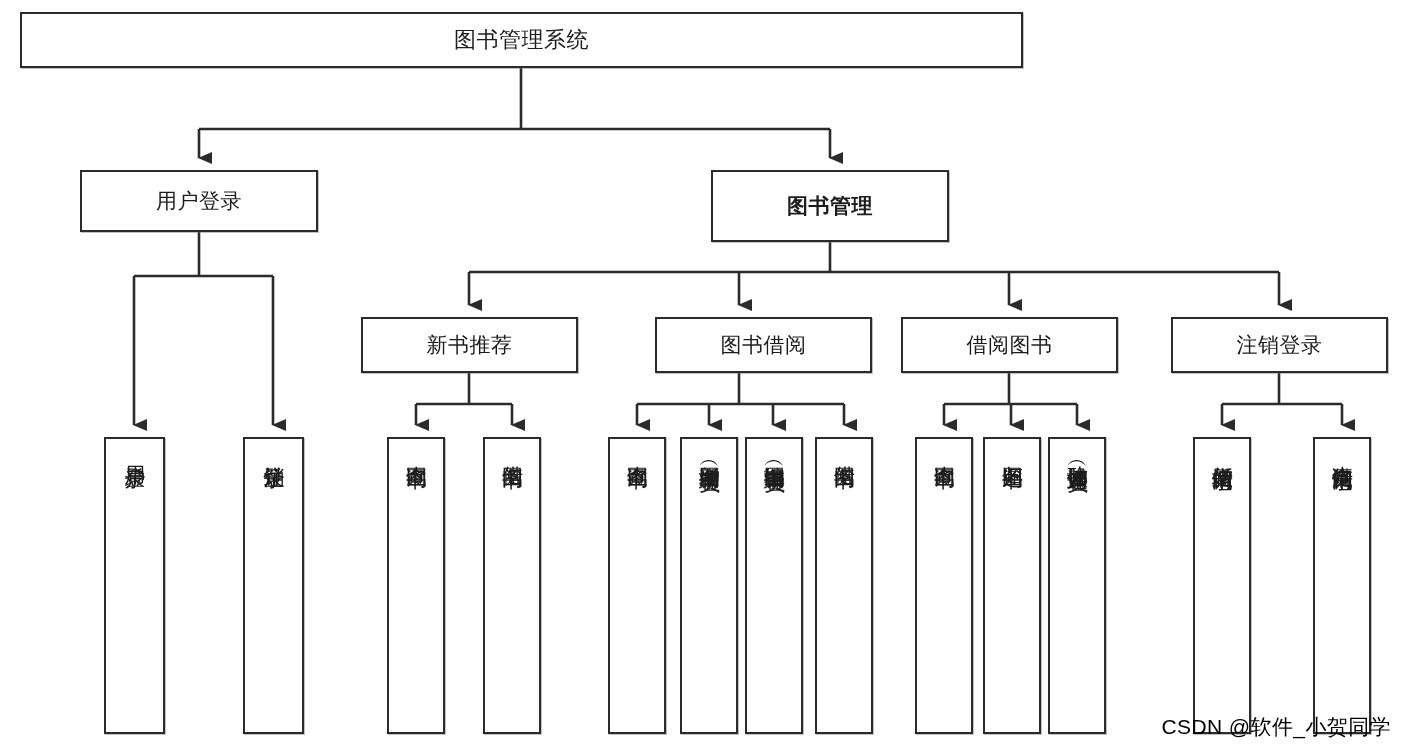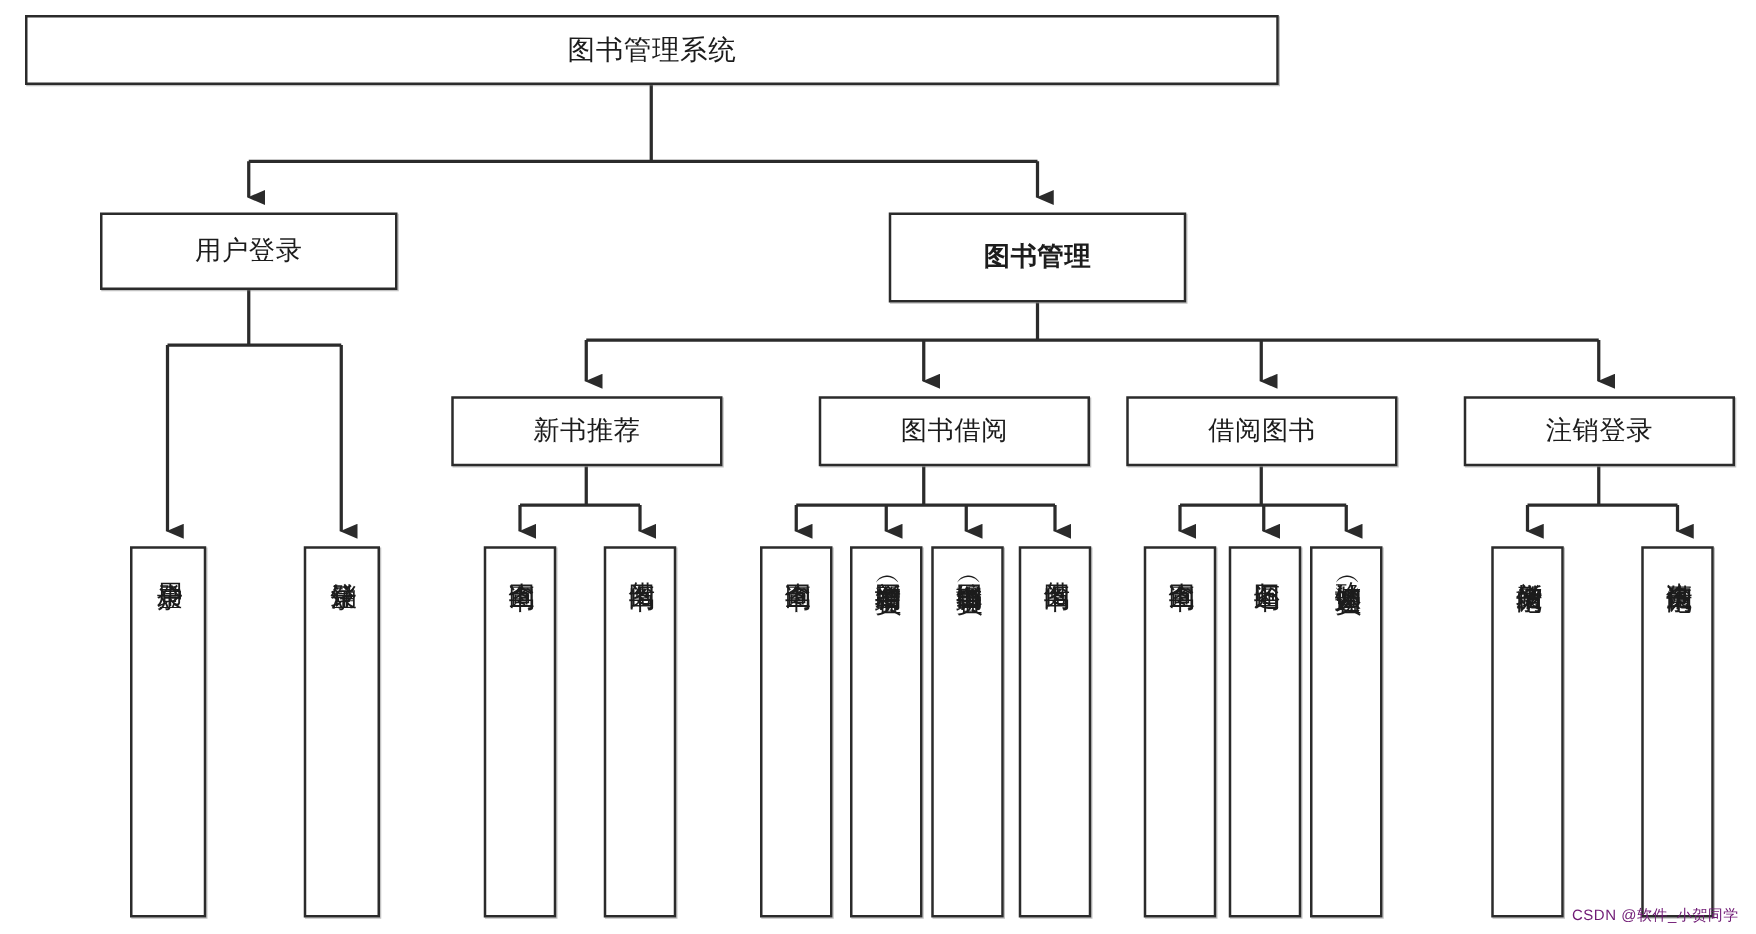--- a/index.html
+++ b/index.html
@@ -55,22 +55,22 @@
     font-size: 21px;
     line-height: 1.28;
     letter-spacing: 1px;
     white-space: normal;
   }
   .node.root .label { font-size: 22px; }
   .watermark {
     position: absolute;
     right: 14px;
     bottom: 6px;
-    font-size: 12px;
-    color: #701a75;
+    font-size: 21px;
+    color: #000000;
     white-space: nowrap;
     letter-spacing: 0.4px;
   }
 </style>
 </head>
 <body>
 
 <div id="canvas">
 
   <svg id="edges" viewBox="0 0 1405 747" xmlns="http://www.w3.org/2000/svg">

